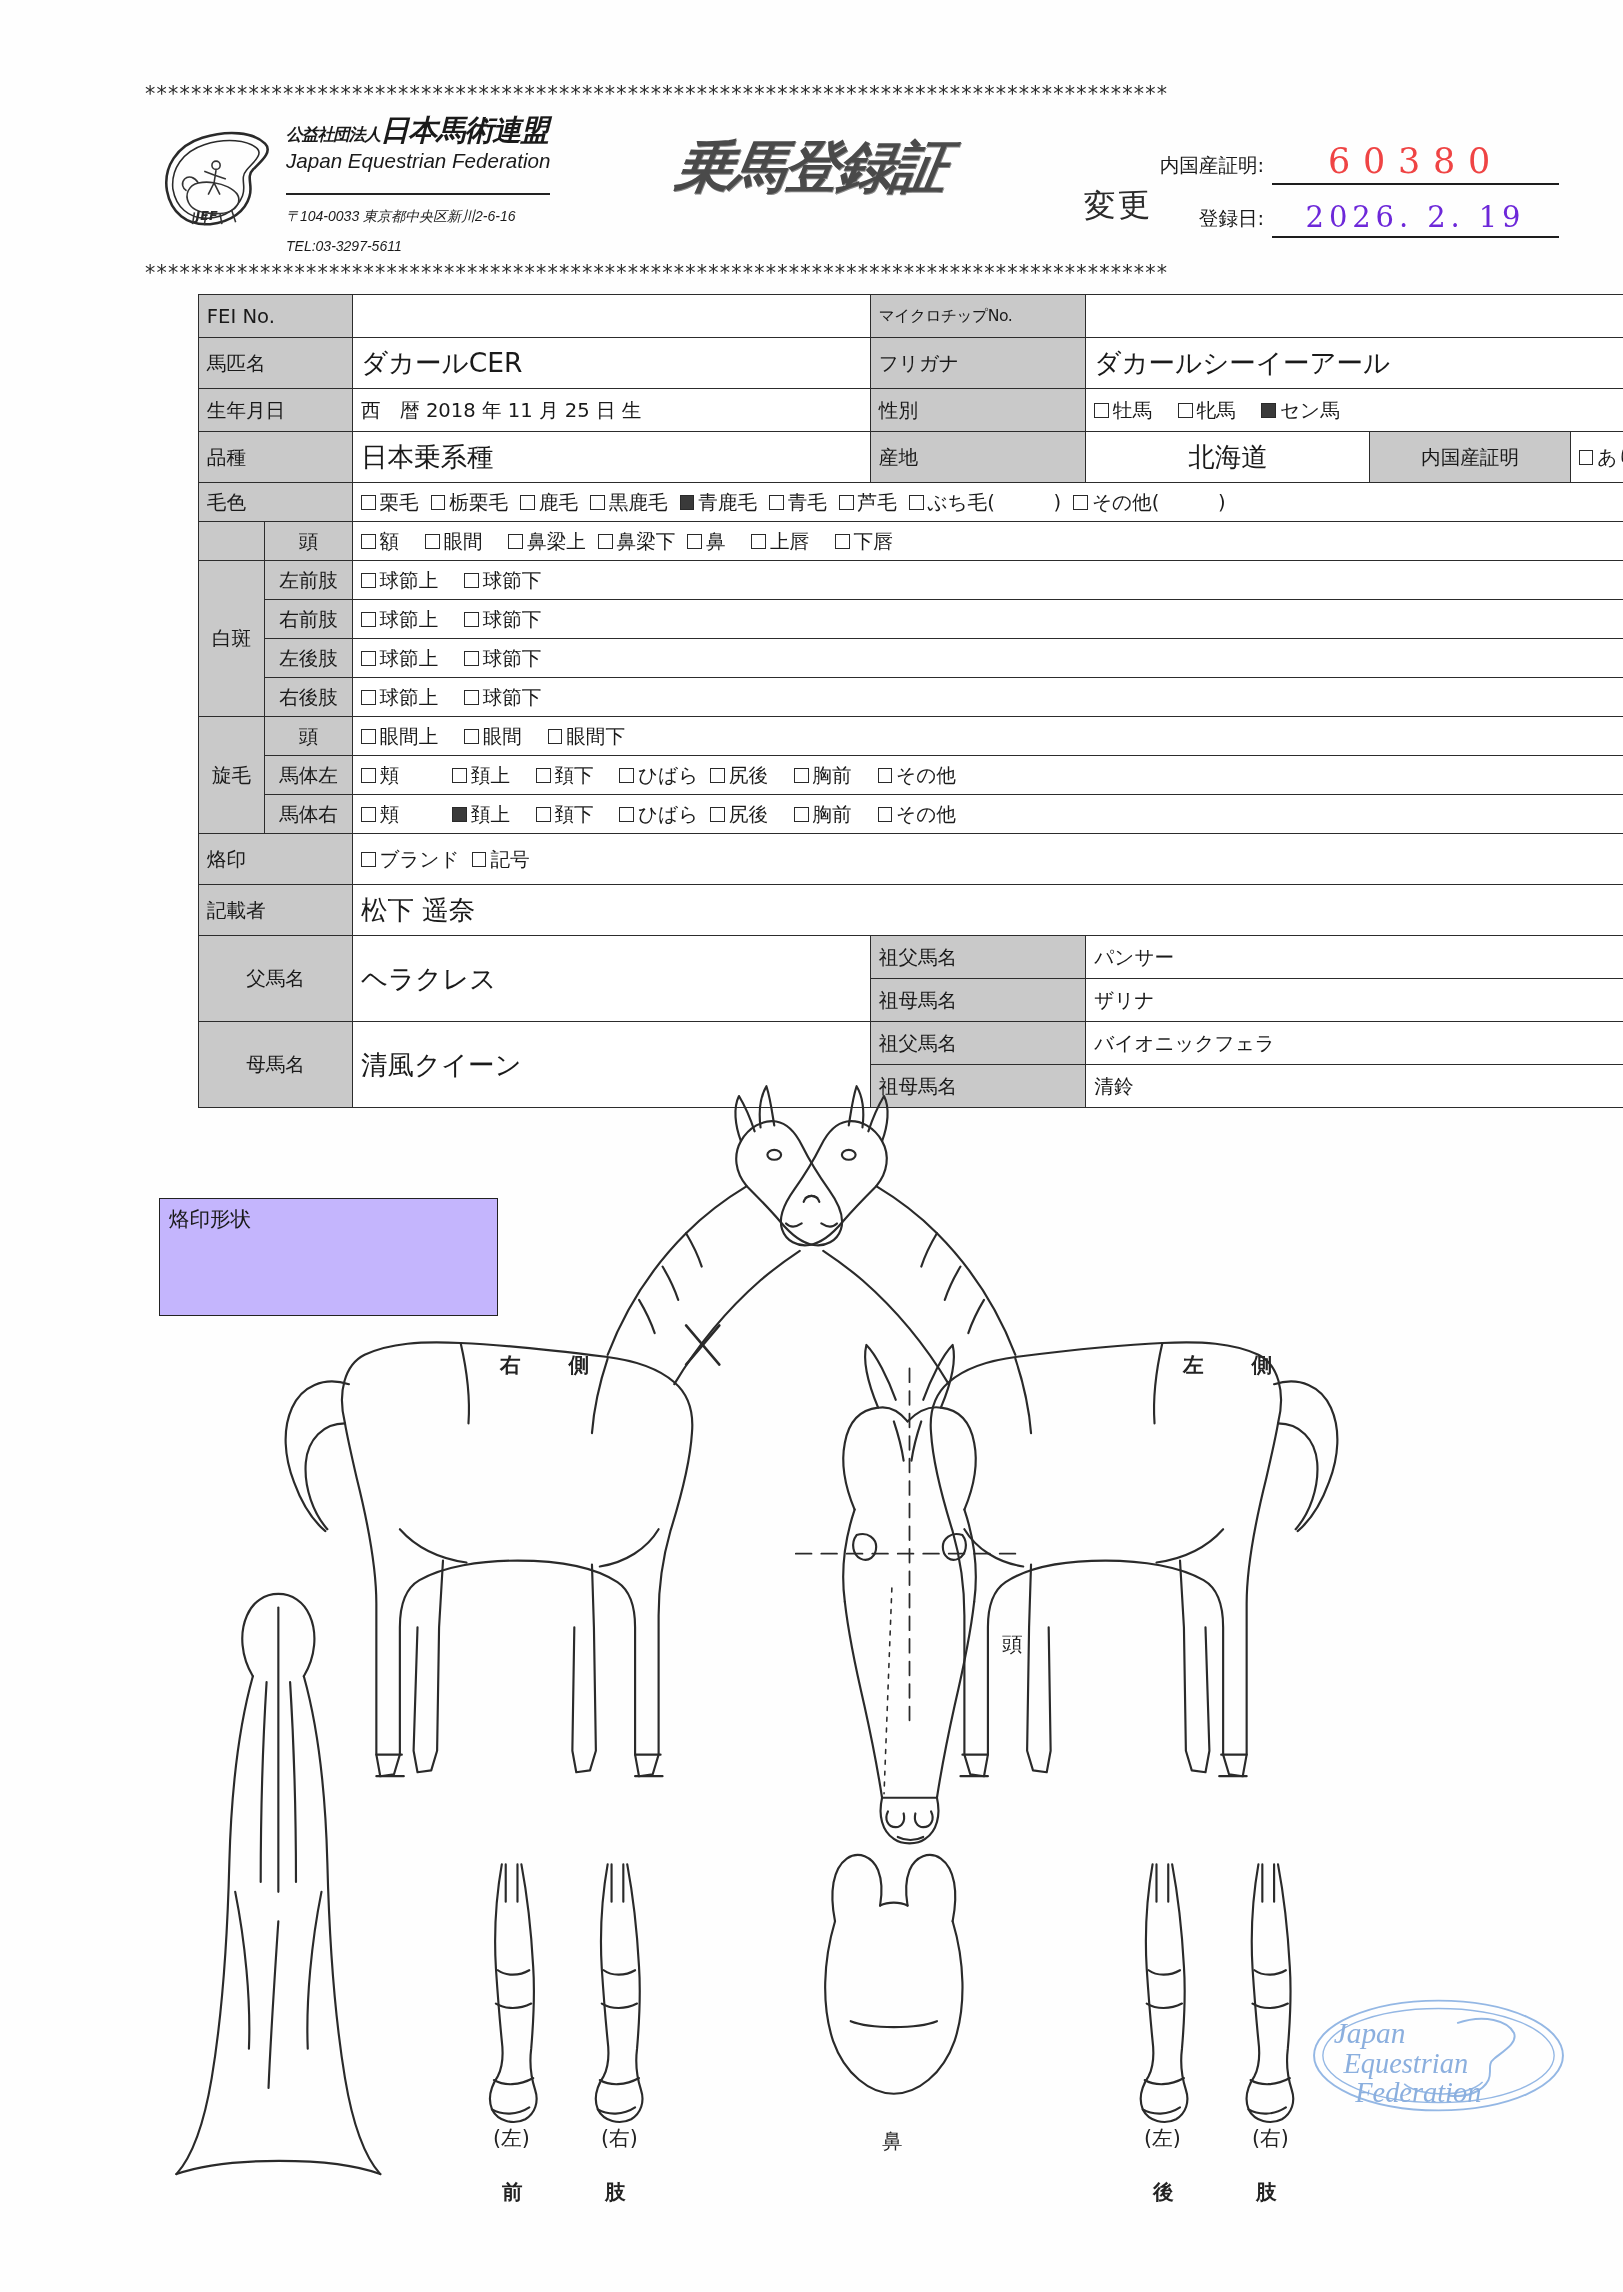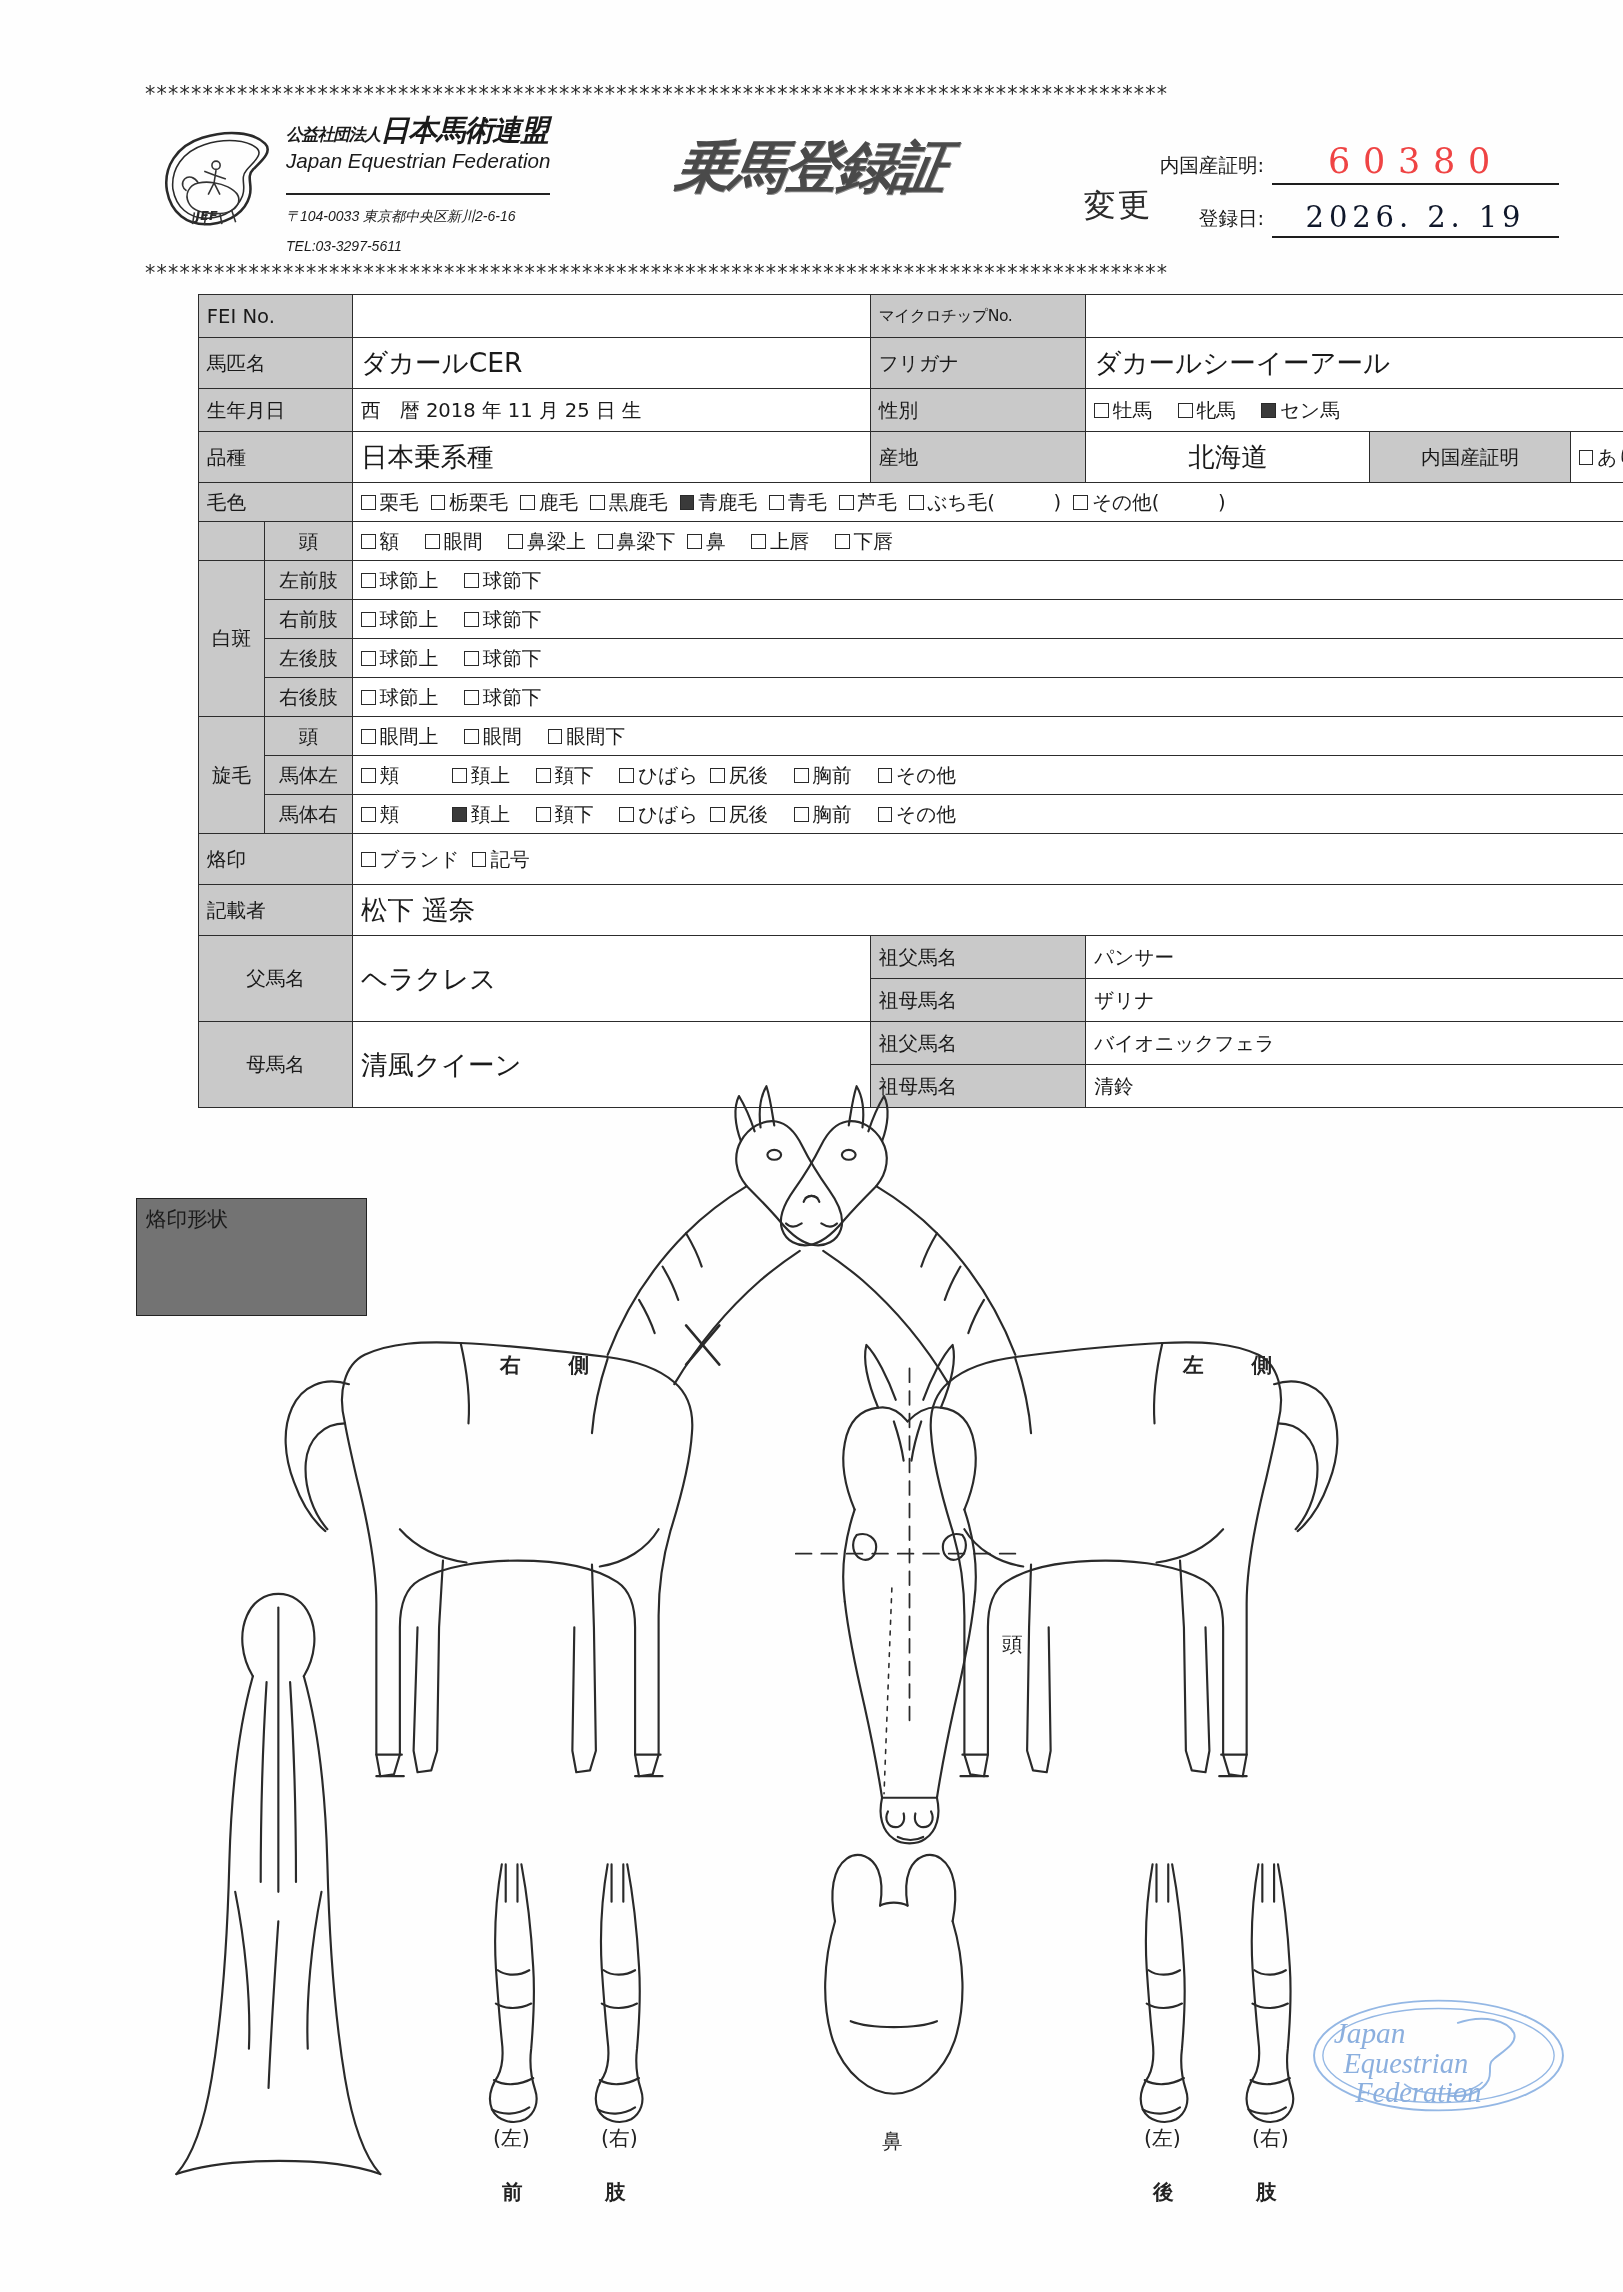--- a/index.html
+++ b/index.html
@@ -80,21 +80,21 @@
   }
   .regvalwrap { flex: 1; border-bottom: 2.5px solid #1d1d1d; }
   .regnum {
     font-family: "DejaVu Serif", serif;
     font-size: 35px; letter-spacing: 12.7px; text-align: center;
     padding-bottom: 2px; color: #ef4444;
   }
   .regdate {
     font-family: "DejaVu Serif", serif;
     font-size: 29px; letter-spacing: 4.9px; text-align: center;
-    padding-bottom: 2px; color: #0f172a;
+    padding-bottom: 2px; color: #6d28d9;
   }
   .henkou {
     position: absolute; left: 1084px; top: 76px;
     font-family: "DejaVu Sans", sans-serif; font-size: 32px;
     color: #2b2b2b; transform: rotate(-2deg); letter-spacing: 2px;
   }
 
   
   .tbl {
     position: absolute; left: 198px; top: 294px; width: 1520px;
@@ -128,23 +128,23 @@
     display: inline-block; width: 14.7px; height: 14.7px;
     border: 1.8px solid #2a2a2a; margin-right: 3.9px;
     position: relative; top: 1px; background: #fff;
   }
   .box.on { background: #3a3a3a; }
   .opt { display: inline-block; margin-right: 19.6px; white-space: nowrap; }
   .opt.tight { margin-right: 5.9px; }
 
   
   .brandbox {
-    position: absolute; left: 136px; top: 1198px;
-    width: 231px; height: 118px;
-    border: 1.8px solid #222; background: #737373;
+    position: absolute; left: 159px; top: 1198px;
+    width: 339px; height: 118px;
+    border: 1.8px solid #222; background: #c4b5fd;
   }
   .brandbox span {
     position: absolute; left: 8.8px; top: 5.9px;
     font-family: "DejaVu Sans", sans-serif; font-size: 20.6px;
   }
 
   .dlabel {
     position: absolute;
     font-family: "DejaVu Sans", sans-serif;
     font-size: 20.6px; color: #222; white-space: nowrap;

